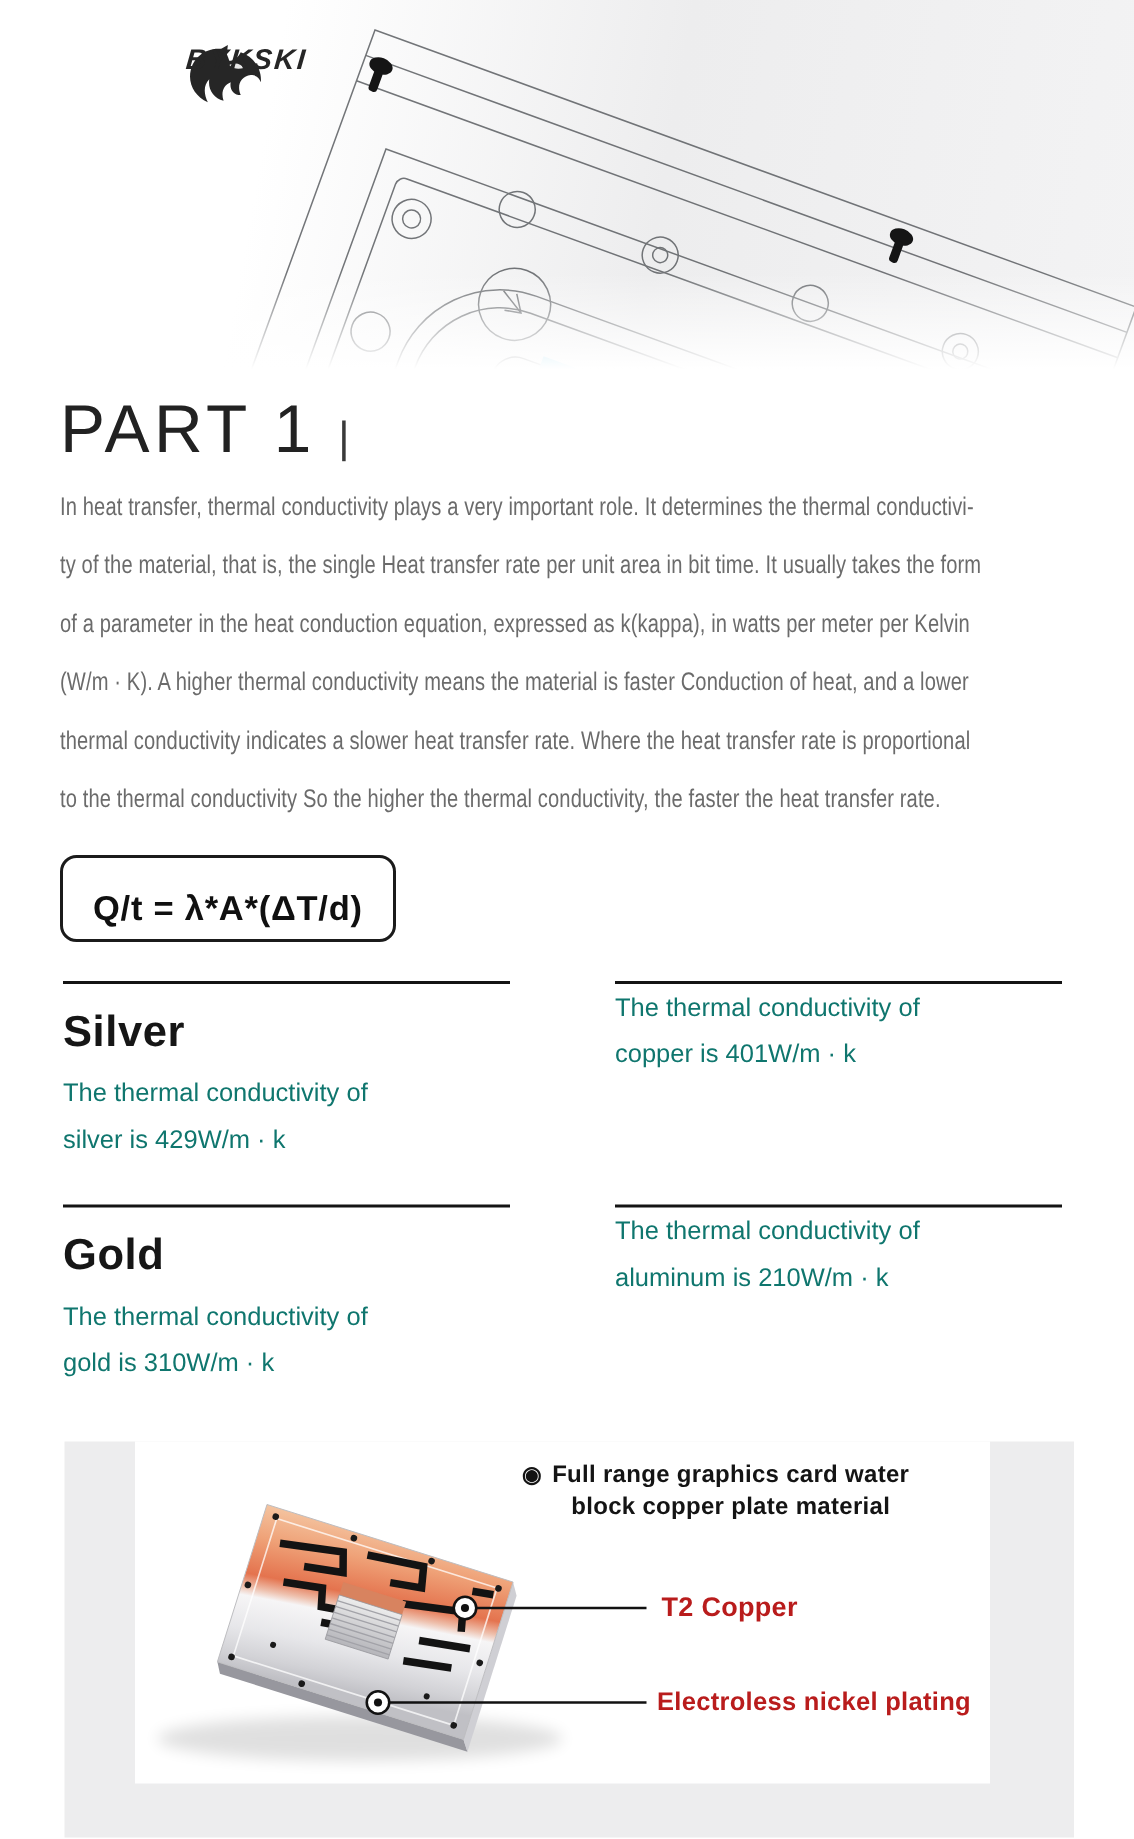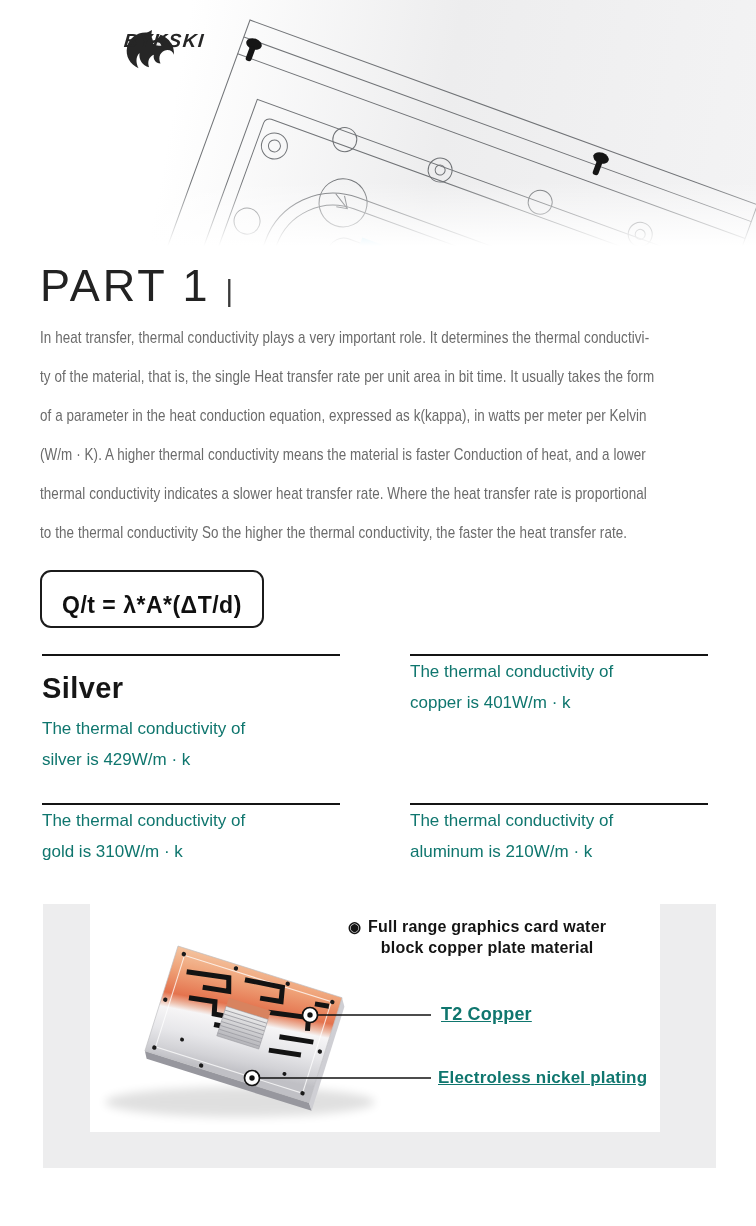--- a/index.html
+++ b/index.html
@@ -36,21 +36,21 @@
   .card .desc{margin:0;font-size:17px;color:#0f766e;line-height:31px;white-space:pre-line;}
 
   
   .copper-panel{margin:37px 0 0 43px;width:673px;height:264px;background:#ededee;}
   .panel-inner{position:relative;margin:15px 0 0 47px;width:570px;height:228px;background:#fff;}
   .panel-inner svg{position:absolute;left:0;top:0;}
   .caption{position:absolute;left:258px;top:12px;display:flex;gap:7px;
            font-weight:bold;font-size:16px;color:#141414;line-height:21px;}
   .caption .bullet{font-size:15px;line-height:21px;}
   .caption .cap-text{white-space:pre-line;letter-spacing:0.2px;text-align:center;}
-  .lbl{position:absolute;font-weight:bold;color:#0f766e;letter-spacing:0.2px;white-space:nowrap;text-decoration:underline;}
+  .lbl{position:absolute;font-weight:bold;color:#b91c1c;letter-spacing:0.2px;white-space:nowrap;}
   .lbl-t2{left:351px;top:100px;font-size:18px;}
   .lbl-ni{left:348px;top:164px;font-size:17px;text-align:right;}
 </style>
 </head>
 <body>
 
 <div class="page">
 
   
   <header class="hero">
@@ -145,20 +145,21 @@
       <p class="desc">The thermal conductivity of
 silver is 429W/m · k</p>
     </div>
     <div class="card">
       <div class="rule"></div>
       <p class="desc">The thermal conductivity of
 copper is 401W/m · k</p>
     </div>
     <div class="card">
       <div class="rule"></div>
+      <h2>Gold</h2>
       <p class="desc">The thermal conductivity of
 gold is 310W/m · k</p>
     </div>
     <div class="card">
       <div class="rule"></div>
       <p class="desc">The thermal conductivity of
 aluminum is 210W/m · k</p>
     </div>
   </div>
 

